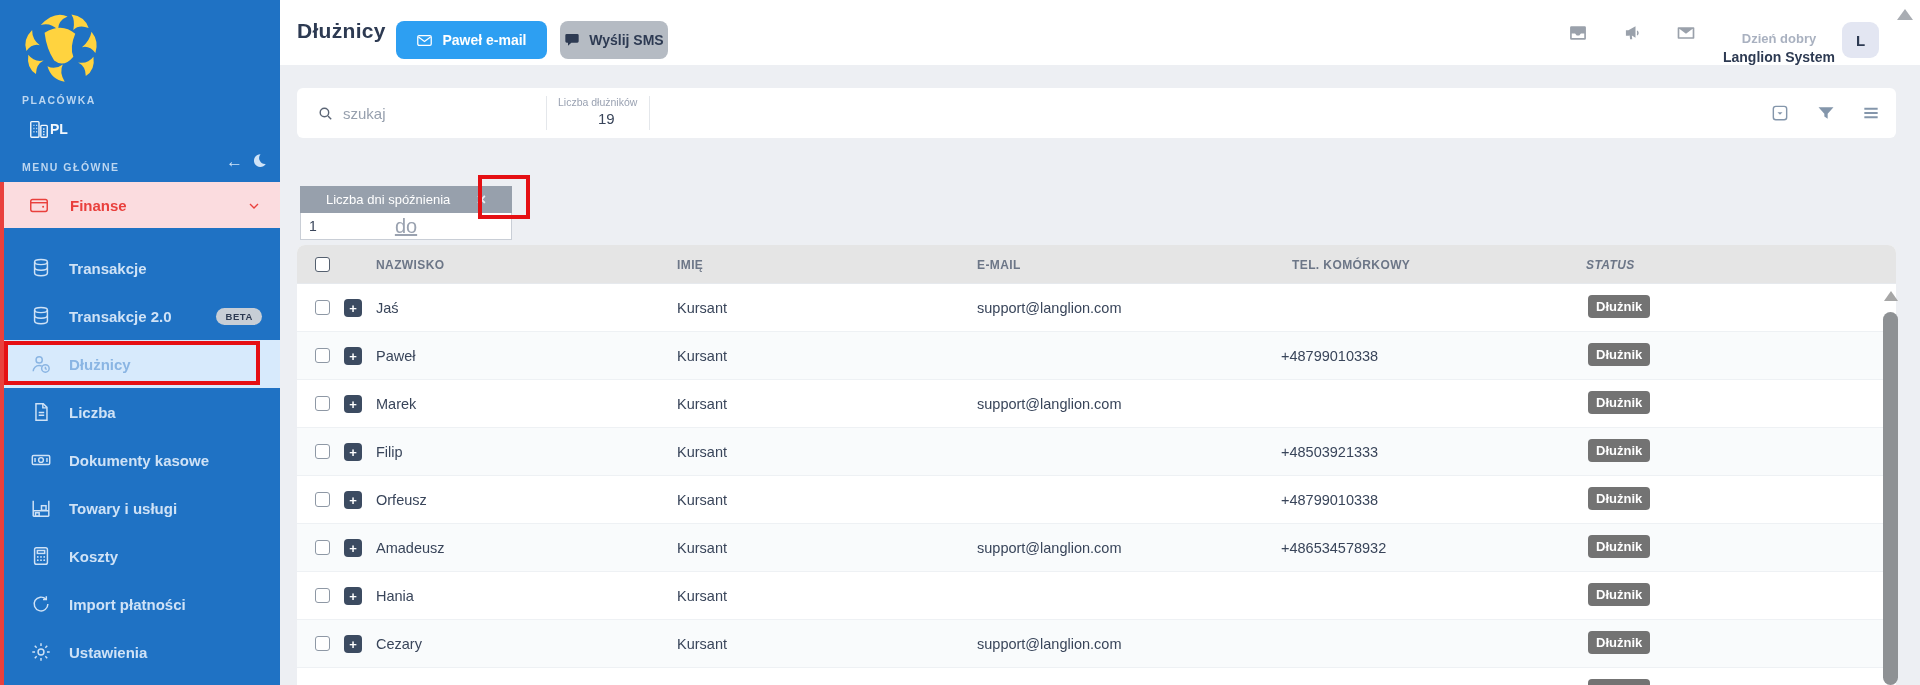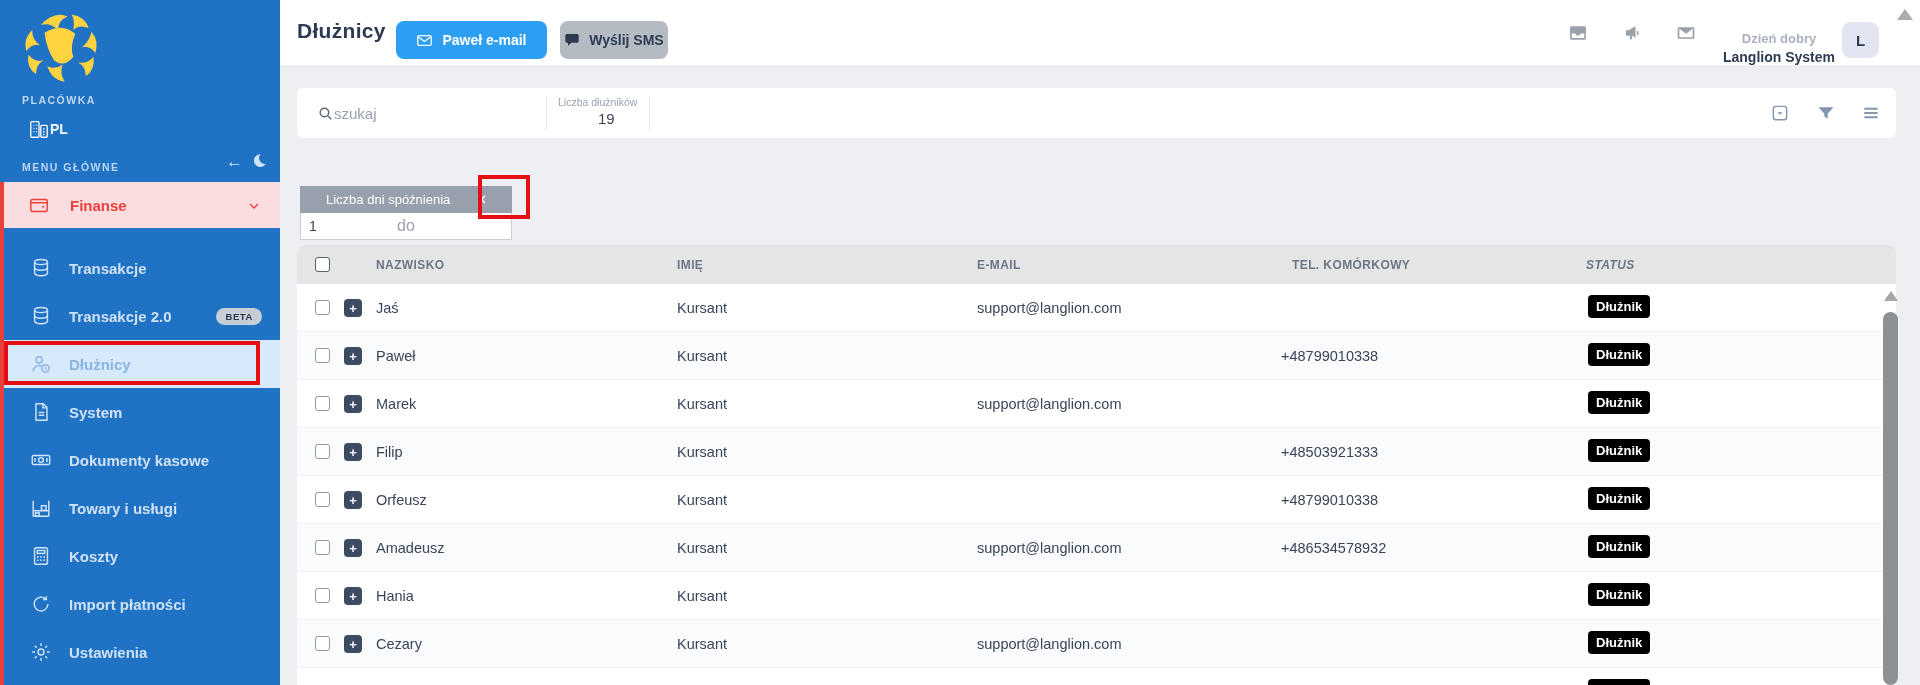--- a/index.html
+++ b/index.html
@@ -39,38 +39,38 @@
   .greeting { position:absolute; right:85px; top:30px; text-align:center; line-height:1.35; }
   .greeting .g1 { font-size:13px; font-weight:700; color:#a9b1c0; }
   .greeting .g2 { font-size:14px; font-weight:700; color:#2d3a52; }
   .avatar { position:absolute; left:1562px; top:22px; width:37px; height:36px; border-radius:9px; background:#e3e6f2;
             color:#2d3a52; font-weight:700; font-size:15px; display:flex; align-items:center; justify-content:center; cursor:pointer; }
   .page-scroll-up { position:absolute; left:1897px; top:9px; width:0; height:0; z-index:6;
             border-left:8px solid transparent; border-right:8px solid transparent; border-bottom:11px solid #a9adb3; }
 
   
   .toolbar-card { position:absolute; left:297px; top:88px; width:1599px; height:50px; background:#fff; border-radius:6px; z-index:1; }
-  .search-wrap { position:absolute; left:20px; top:0; height:50px; display:flex; align-items:center; }
+  .search-wrap { position:absolute; left:20px; top:0; height:50px; display:flex; align-items:center; gap:9px; }
   .search-input { border:none; outline:none; font-size:15px; color:#39455a; width:180px; font-family:inherit; background:transparent; }
   .search-input::placeholder { color:#97a0ae; }
   .tb-divider { position:absolute; top:8px; width:1px; height:34px; background:#e4e7eb; }
   #div1 { left:249px; } #div2 { left:352px; }
   .count-block { position:absolute; left:261px; top:8px; }
   .count-label { font-size:10.5px; color:#9aa2b2; }
   .count-value { font-size:15px; color:#39455a; margin-top:2px;margin-left:40px; }
   .tb-icon { position:absolute; top:15px; width:20px; height:20px; color:#8496ab; cursor:pointer; }
   #tbi-select { left:1473px; } #tbi-filter { left:1519px; } #tbi-menu { left:1564px; }
 
   
   .chip { position:absolute; left:300px; top:186px; width:212px; z-index:1; }
   .chip-head { height:27px; background:#97a0ac; color:#fff; font-size:13px; display:flex; align-items:center; padding:0 26px; }
   .chip-close { margin-left:auto; font-size:16px; font-weight:700; color:#e8ecf2; cursor:pointer; line-height:1; }
   .chip-body { position:relative; height:27px; background:#fff; border:1px solid #c9ced6; border-top:none; display:flex; align-items:center; }
   .chip-from { width:60px; border:none; outline:none; font-size:14px; color:#39455a; padding-left:8px; font-family:inherit; }
-  .chip-to { position:absolute; left:0; right:0; text-align:center; color:#9aa2b0; font-size:16px; pointer-events:none; }
+  .chip-to { position:absolute; left:0; right:0; text-align:center; color:#9aa2b0; font-size:20px; pointer-events:none;text-decoration:underline; }
 
   
   .table-card { position:absolute; left:297px; top:245px; width:1599px; height:440px; background:#fff;
                 border-radius:8px 8px 0 0; overflow:hidden; z-index:1; }
   .thead { position:relative; height:39px; background:#e5e5e5; border-bottom:1px solid #e6e9ed; }
   .th { position:absolute; top:0; height:39px; display:flex; align-items:center; font-size:12px; font-weight:700;
         color:#6c7687; letter-spacing:.4px; }
   .th-nazwisko { left:79px; } .th-imie { left:380px; } .th-email { left:680px; } .th-tel { left:995px; } .th-status { left:1289px;font-style:italic; }
   .checkbox { width:15px; height:15px; border:1.5px solid #8e98a5; border-radius:3px; background:#fff; cursor:pointer; }
   .checkbox.head { border-color:#55606f; position:absolute; left:18px; top:12px; }
@@ -78,21 +78,21 @@
   .row:nth-child(even) { background:#f9fbfc; }
   .cell-check { position:absolute; left:18px; top:16px; }
   .cell-expand { position:absolute; left:47px; top:15px; width:18px; height:18px; background:#3c4b61; border-radius:4px;
                  color:#fff; font-size:13px; font-weight:700; display:flex; align-items:center; justify-content:center; cursor:pointer; }
   .cell { position:absolute; top:0; line-height:48px; font-size:14.5px; color:#39455a; }
   .cell-name { left:79px; font-weight:500; }
   .cell-imie { left:380px; }
   .cell-email { left:680px; }
   .cell-tel { left:984px; }
   .cell-status { position:absolute; left:1291px; top:11px; }
-  .badge { display:inline-block; background:#000000; color:#fff; font-size:13px; font-weight:700;
+  .badge { display:inline-block; background:#737373; color:#fff; font-size:13px; font-weight:700;
            padding:4px 8px; border-radius:4px; }
 
   
   .tbl-scroll-up { position:absolute; left:1884px; top:291px; width:0; height:0; z-index:5;
                    border-left:7px solid transparent; border-right:7px solid transparent; border-bottom:10px solid #a6a6a6; }
   .tbl-thumb { position:absolute; left:1883px; top:312px; width:15px; height:373px; background:#8e9194; border-radius:8px; z-index:5; cursor:grab; }
 
   
   .ann { position:absolute; border:4px solid #e50f13; background:transparent; z-index:10; }
   #ann-sidebar { left:4px; top:341px; width:256px; height:44px; }
@@ -194,21 +194,21 @@
           <span>Dłużnicy</span>
         </div>
         <div class="nav-item">
           <span class="nv-icon">
             <svg viewBox="0 0 24 24" width="22" height="22" fill="none" stroke="currentColor" stroke-width="1.6">
               <path d="M6.5 3h8l4 4v14h-12z"></path>
               <path d="M14 3v4.5h4.5"></path>
               <path d="M9.5 12.5h6M9.5 15.5h6"></path>
             </svg>
           </span>
-          <span>System</span>
+          <span>Liczba</span>
         </div>
         <div class="nav-item">
           <span class="nv-icon">
             <svg viewBox="0 0 24 24" width="22" height="22" fill="none" stroke="currentColor" stroke-width="1.6">
               <rect x="2.5" y="7" width="19" height="10" rx="1.5"></rect>
               <circle cx="12" cy="12" r="2.6"></circle>
               <path d="M5.5 9.8v4.4M18.5 9.8v4.4"></path>
             </svg>
           </span>
           <span>Dokumenty kasowe</span>

